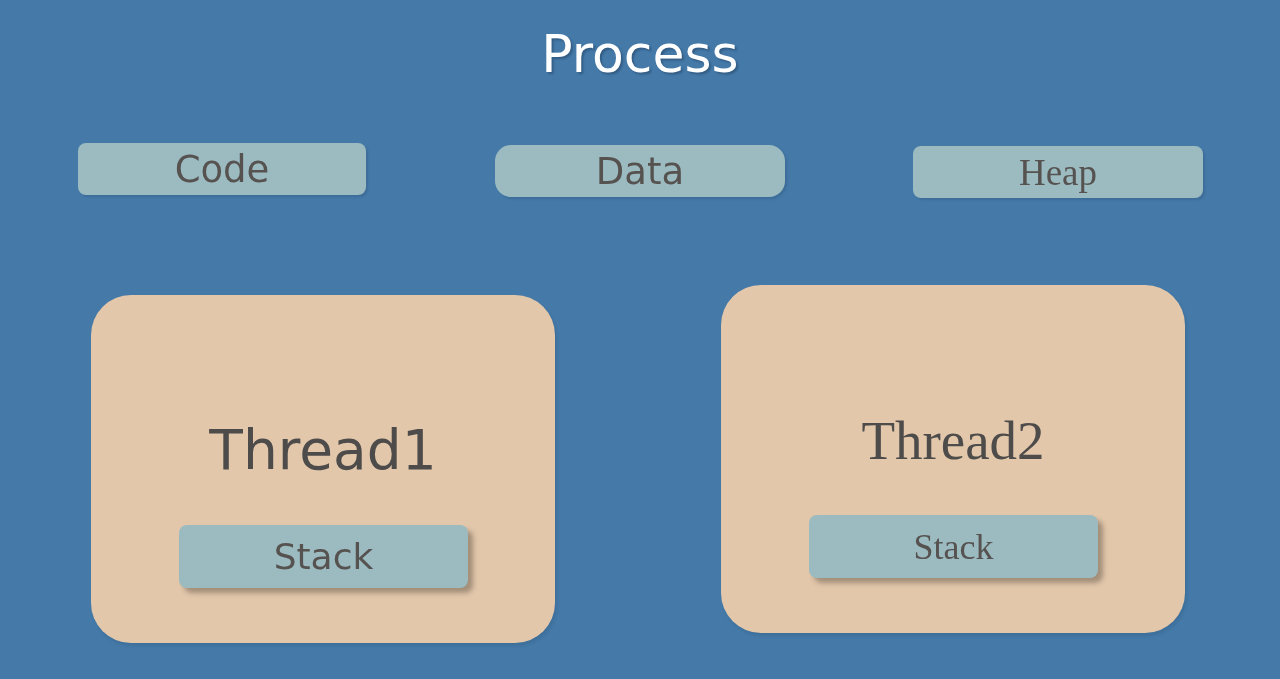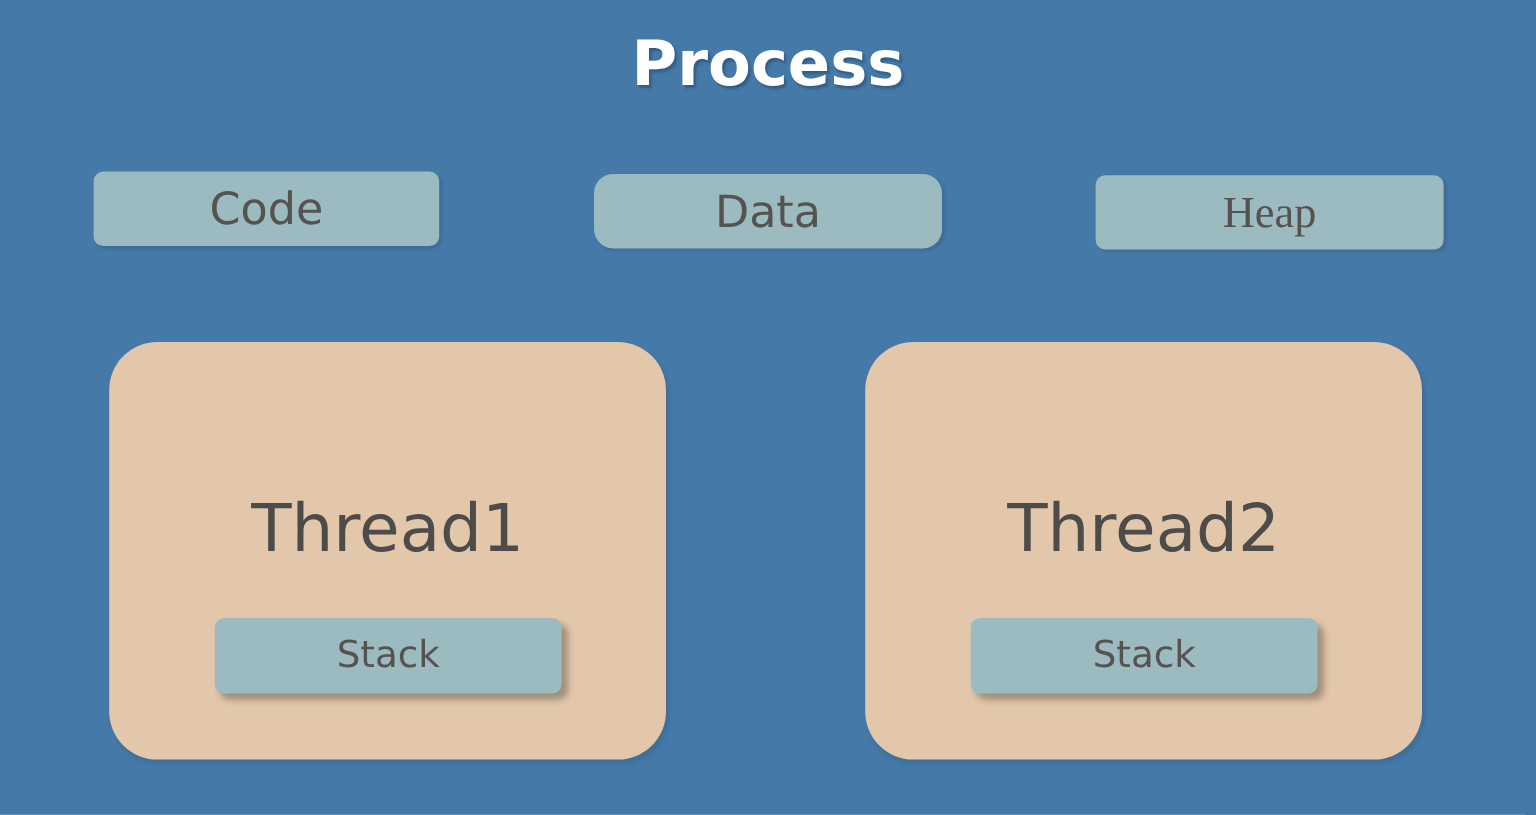--- a/index.html
+++ b/index.html
@@ -22,39 +22,39 @@
   }
 
   
   .title {
     position: absolute;
     left: 0;
     top: 28px;
     width: 1280px;
     text-align: center;
     font-size: 52px;
-    font-weight: 700;
+    font-weight: 400;
     color: #ffffff;
     letter-spacing: 0px;
     text-shadow: 2px 2px 2px rgba(30, 60, 90, 0.45);
     line-height: 1.0;
   }
 
   
   .segment-row {
     position: absolute;
     left: 0;
     top: 143px;
     width: 1280px;
     height: 64px;
   }
   .segment-box {
     position: absolute;
     top: 0;
-    height: 62px;
+    height: 52px;
     background: #9bbbc1;
     border-radius: 8px;
     display: flex;
     align-items: center;
     justify-content: center;
     box-shadow: 2px 2px 2px rgba(40, 70, 100, 0.22);
   }
   .segment-box .segment-label {
     font-size: 37px;
     color: #565250;
@@ -68,22 +68,22 @@
   
   .thread-box {
     position: absolute;
     top: 285px;
     width: 464px;
     height: 348px;
     background: #e2c7ab;
     border-radius: 40px;
     box-shadow: 2px 3px 3px rgba(40, 70, 100, 0.18);
   }
-  .thread-box.thread-0 { left: 91px; }
-  .thread-box.thread-1 { left: 721px; }
+  .thread-box.thread-0 { left: 91px; margin-top: 10px; }
+  .thread-box.thread-1 { left: 721px; font-family: Liberation Serif, serif; }
 
   .thread-title {
     position: absolute;
     left: 0;
     top: 128px;
     width: 464px;
     text-align: center;
     font-size: 55px;
     color: #4e4c4a;
     line-height: 1.0;
@@ -98,21 +98,21 @@
     width: 289px;
     height: 63px;
     background: #9bbbc1;
     border-radius: 8px;
     display: flex;
     align-items: center;
     justify-content: center;
     box-shadow: 5px 5px 5px rgba(60, 50, 40, 0.38);
   }
   .stack-box .stack-label {
-    font-size: 31px;
+    font-size: 36px;
     color: #565250;
     line-height: 1;
     white-space: nowrap;
   }
 </style>
 </head>
 <body>
 
 <div id="diagram">
 

